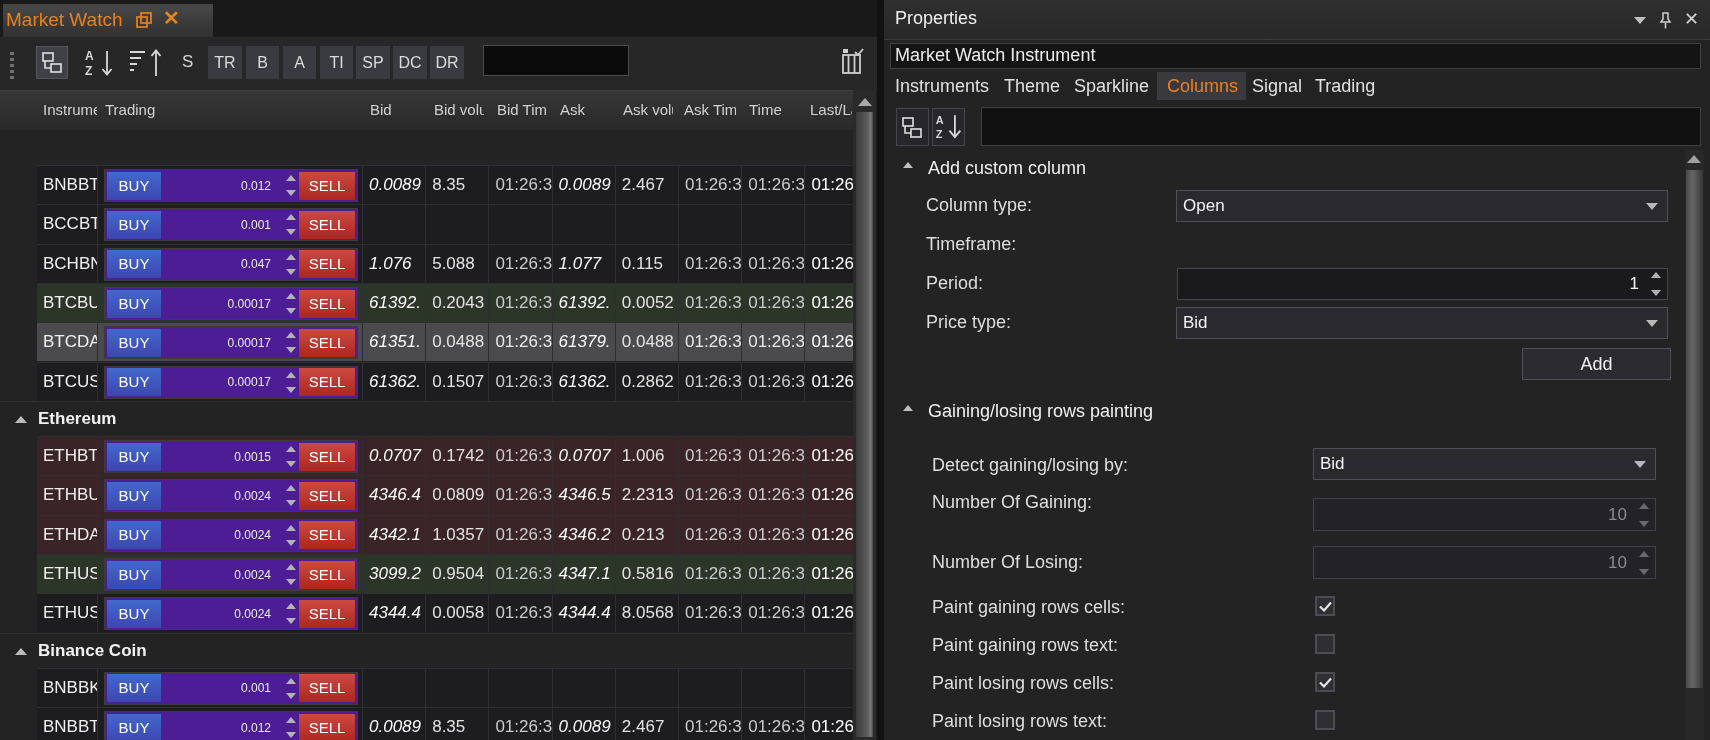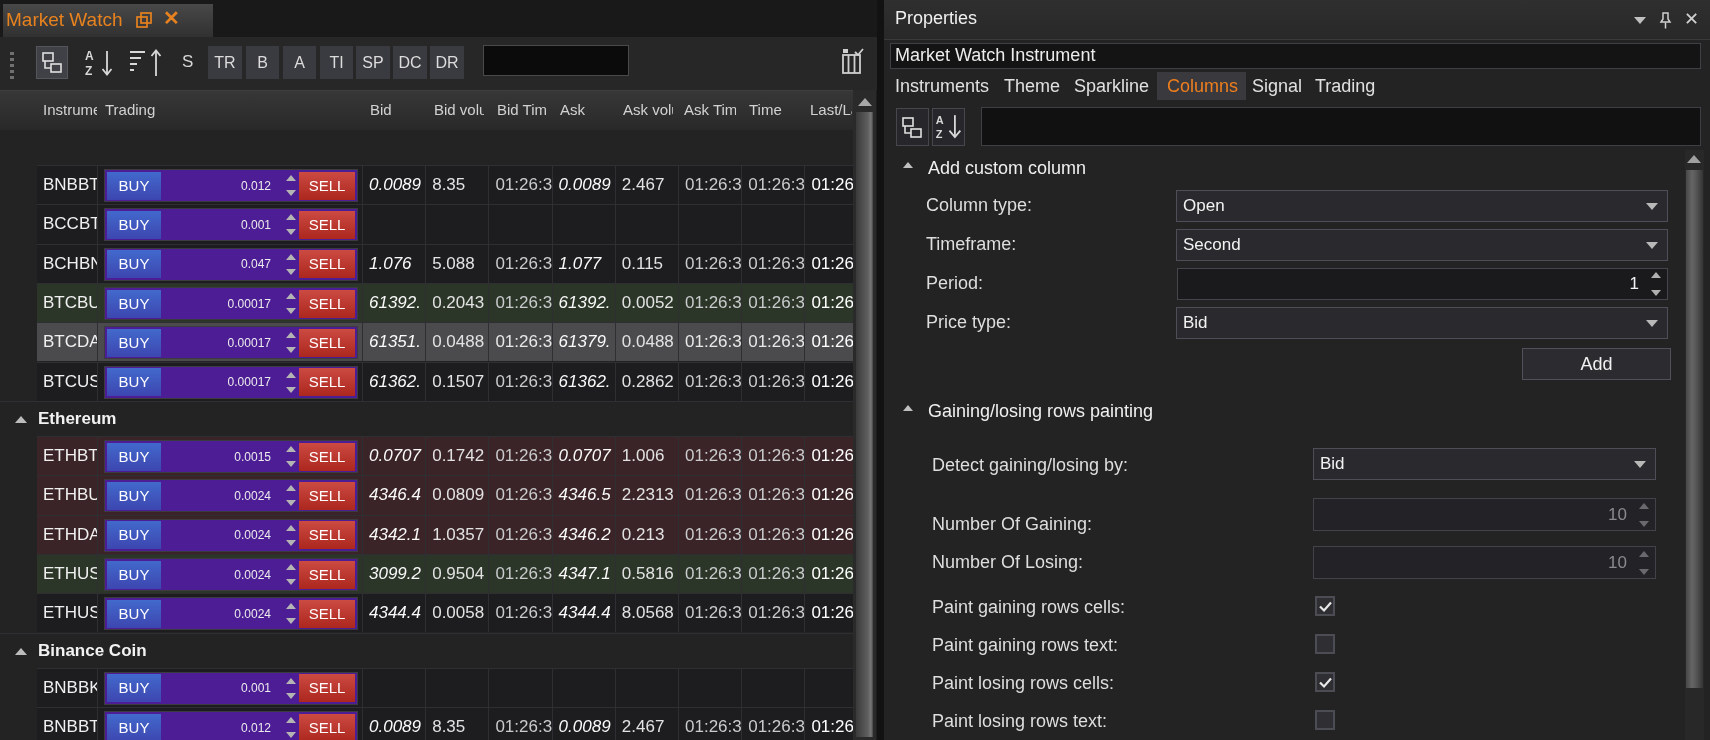--- a/index.html
+++ b/index.html
@@ -470,24 +470,20 @@
     <div id="psearch"></div>
   </div>
   <div class="stri" style="left:19px;top:162px"></div>
   <span class="sech" style="left:44px;top:158px">Add custom column</span>
   <span class="plabel" style="left:42px;top:195px">Column type:</span>
   <div class="dd" style="left:292px;top:190px;width:492px;height:32px">
       <span>Open</span>
       <div class="c"></div>
     </div>
   <span class="plabel" style="left:42px;top:234px">Timeframe:</span>
-  <div class="dd" style="left:292px;top:229px;width:492px;height:32px">
-      <span>Second</span>
-      <div class="c"></div>
-    </div>
   <span class="plabel" style="left:42px;top:273px">Period:</span>
   <div class="numin" style="left:293px;top:268px;width:491px;height:32px">
       <span class="v">1</span>
       <div class="sp">
         <div class="sup"></div>
         <div class="sdn"></div>
       </div>
     </div>
   <span class="plabel" style="left:42px;top:312px">Price type:</span>
   <div class="dd" style="left:292px;top:307px;width:492px;height:32px">
@@ -495,21 +491,21 @@
       <div class="c"></div>
     </div>
   <div id="addbtn">Add</div>
   <div class="stri" style="left:19px;top:405px"></div>
   <span class="sech" style="left:44px;top:401px">Gaining/losing rows painting</span>
   <span class="plabel" style="left:48px;top:455px">Detect gaining/losing by:</span>
   <div class="dd" style="left:429px;top:448px;width:343px;height:32px">
       <span>Bid</span>
       <div class="c"></div>
     </div>
-  <span class="plabel" style="left:48px;top:514px">Number Of Gaining:</span>
+  <span class="plabel" style="left:48px;top:492px">Number Of Gaining:</span>
   <div class="numin dis" style="left:429px;top:498px;width:343px;height:33px">
       <span class="v">10</span>
       <div class="sp">
         <div class="sup"></div>
         <div class="sdn"></div>
       </div>
     </div>
   <span class="plabel" style="left:48px;top:552px">Number Of Losing:</span>
   <div class="numin dis" style="left:429px;top:546px;width:343px;height:33px">
       <span class="v">10</span>

